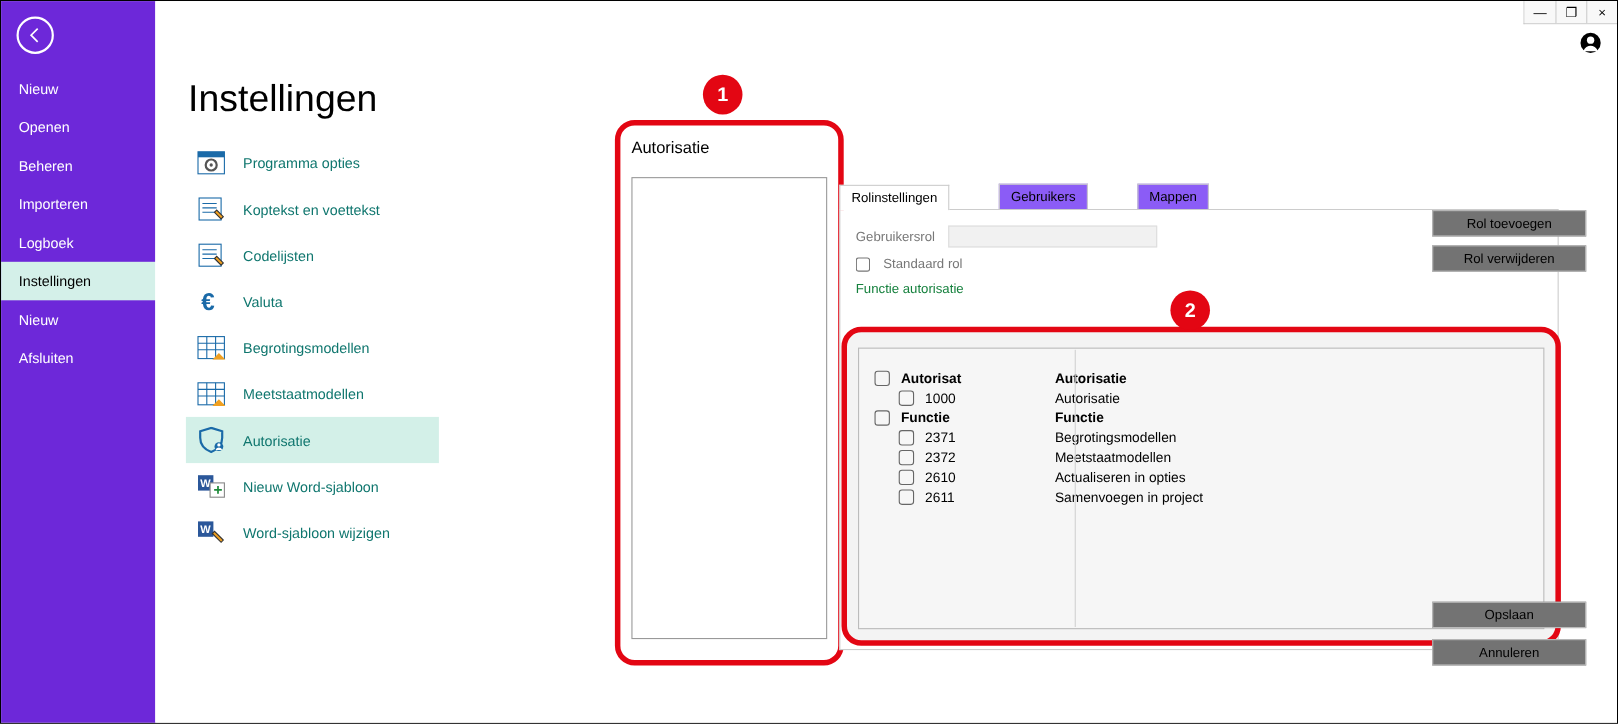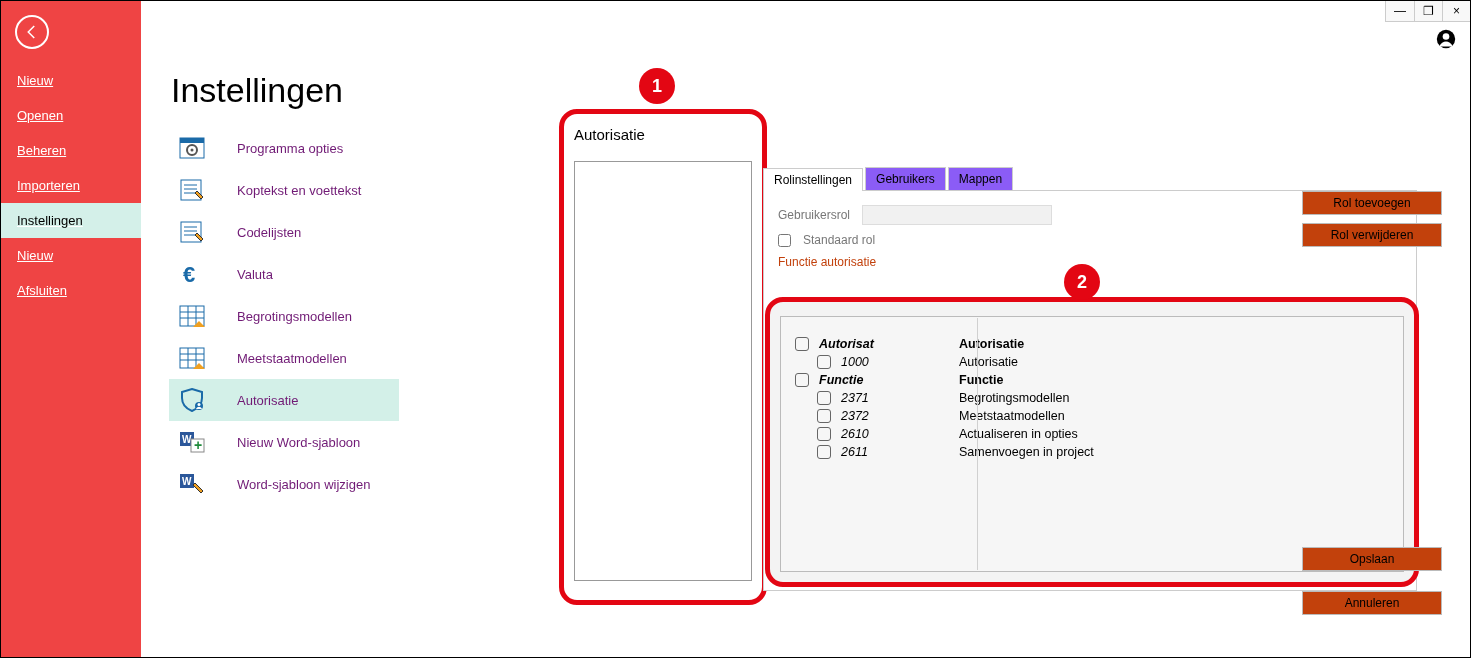--- a/index.html
+++ b/index.html
@@ -8,73 +8,73 @@
   
   .win-controls { position: absolute; top: 0; right: 0; display: flex; border-left: 1px solid #ccc; border-bottom: 1px solid #ccc; z-index: 10; }
   .win-btn { width: 28px; height: 20px; display: flex; align-items: center; justify-content: center; font-size: 12px; border-left: 1px solid #ccc; cursor: pointer; background: #f8f8f8; }
   .win-btn:first-child { border-left: none; }
 
   
   .user-icon-holder { position: absolute; top: 28px; right: 14px; z-index: 5; }
   .user-icon-svg { width: 20px; height: 20px; }
 
   
-  .sidebar { position: absolute; left: 0; top: 0; width: 141px; height: 100%; background: #ef4444; color: #fff; padding-top: 6px; text-decoration: underline; }
+  .sidebar { position: absolute; left: 0; top: 0; width: 141px; height: 100%; background: #6d28d9; color: #fff; padding-top: 6px; }
   .back-circle { width: 34px; height: 34px; border: 2px solid #fff; border-radius: 50%; margin: 8px 0 14px 14px; display: flex; align-items: center; justify-content: center; cursor: pointer; }
   .back-circle svg { width: 18px; height: 18px; stroke: #fff; fill: none; stroke-width: 2; }
   .side-item { padding: 10px 16px; font-size: 13px; cursor: pointer; }
   .side-item.active { background: #d4f0e9; color: #000; }
 
   
   .main { position: absolute; left: 140px; top: 0; right: 0; bottom: 0; background: #fff; }
   .page-title { font-size: 34px; font-weight: 300; color: #000; padding: 70px 0 14px 30px; }
 
   
   .settings-list { position: absolute; left: 28px; top: 126px; width: 230px; }
-  .set-item { display: flex; align-items: center; gap: 30px; padding: 8px 8px; cursor: pointer; font-size: 13px; color: #701a75; }
+  .set-item { display: flex; align-items: center; gap: 14px; padding: 8px 8px; cursor: pointer; font-size: 13px; color: #0f766e; }
   .set-item.active { background: #d3f0e8; }
   .set-icon { width: 30px; height: 26px; display: flex; align-items: center; justify-content: center; }
 
   
   .panel1-wrap { position: absolute; left: 418px; top: 108px; width: 208px; height: 496px; border: 5px solid #e30613; border-radius: 18px; padding: 12px 10px 10px 10px; }
   .panel1-title { font-size: 15px; color: #000; margin-bottom: 18px; }
   .panel1-box { width: 100%; height: 420px; border: 1px solid #999; background: #fff; }
 
   
   .badge { position: absolute; width: 36px; height: 36px; background: #e30613; border-radius: 50%; display: flex; align-items: center; justify-content: center; color: #fff; font-weight: bold; font-size: 18px; z-index: 4; }
   .badge1 { left: 498px; top: 67px; }
   .badge2 { left: 923px; top: 263px; }
 
   
   .detail { position: absolute; left: 622px; top: 166px; width: 654px; }
-  .tabs { display: flex; border-bottom: 1px solid #ccc; }
+  .tabs { display: flex; border-bottom: 1px solid #ccc; gap: 43px; }
   .tab { padding: 4px 10px; font-size: 12px; border: 1px solid #ccc; border-bottom: none; margin-right: 2px; background: #8b5cf6; cursor: pointer; }
   .tab.active { background: #fff; position: relative; top: 1px; }
   .tab-body { border: 1px solid #ccc; border-top: none; padding: 14px 14px 60px 14px; background: #fff; min-height: 400px; }
   .form-row { display: flex; align-items: center; gap: 12px; margin-bottom: 8px; font-size: 12px; color: #777; }
   .form-row input[type=text] { width: 190px; height: 20px; background: #f1f1f1; border: 1px solid #ddd; }
   .form-row.check { }
-  .fieldset-label { font-size: 12px; color: #c2410c; margin-top: 6px; }
+  .fieldset-label { font-size: 12px; color: #15803d; margin-top: 6px; }
 
   
   .panel2-wrap { position: absolute; left: 624px; top: 296px; width: 654px; height: 290px; border: 5px solid #e30613; border-radius: 18px; padding: 14px 10px 10px 10px; background: #f3f3f3; }
   .grid { width: 100%; height: 100%; border: 1px solid #bbb; background: #f6f6f6; position: relative; }
   .grid-inner { padding: 18px 14px 10px 14px; font-size: 12.5px; }
   .grid-vline { position: absolute; top: 1px; bottom: 1px; left: 196px; width: 1px; background: #d0d0d0; }
   .g-row { display: flex; align-items: center; height: 18px; }
   .g-chk { width: 14px; height: 14px; border: 1px solid #666; border-radius: 3px; margin-right: 10px; flex: 0 0 14px; }
-  .g-code { width: 140px; font-style: italic; }
+  .g-code { width: 140px; }
   .g-row.header .g-code, .g-row.header .g-desc { font-weight: bold; }
   .g-row.child { padding-left: 22px; }
   .g-row.child .g-code { width: 118px; }
 
   
   .right-buttons { position: absolute; right: 28px; top: 190px; width: 140px; display: flex; flex-direction: column; gap: 8px; }
-  .right-buttons-bottom { position: absolute; right: 28px; top: 546px; width: 140px; display: flex; flex-direction: column; gap: 20px; }
-  .btn { height: 24px; border: 1px solid #bbb; background: #c2410c; font-size: 12px; cursor: pointer; }
+  .right-buttons-bottom { position: absolute; right: 28px; top: 546px; width: 140px; display: flex; flex-direction: column; gap: 10px; }
+  .btn { height: 24px; border: 1px solid #bbb; background: #737373; font-size: 12px; cursor: pointer; }
 </style>
 </head>
 <body>
 
 <div class="win-controls">
   <div class="win-btn">—</div>
   <div class="win-btn">❐</div>
   <div class="win-btn">×</div>
 </div>
 
@@ -89,20 +89,21 @@
 <div class="sidebar">
   <div class="back-circle">
     <svg viewBox="0 0 24 24">
         <path d="M15 4l-8 8 8 8"></path>
       </svg>
   </div>
   <div class="side-item">Nieuw</div>
   <div class="side-item">Openen</div>
   <div class="side-item">Beheren</div>
   <div class="side-item">Importeren</div>
+  <div class="side-item">Logboek</div>
   <div class="side-item active">Instellingen</div>
   <div class="side-item">Nieuw</div>
   <div class="side-item">Afsluiten</div>
 </div>
 
 <div class="main">
   <div class="page-title">Instellingen</div>
 
   <div class="settings-list">
     <div class="set-item">

